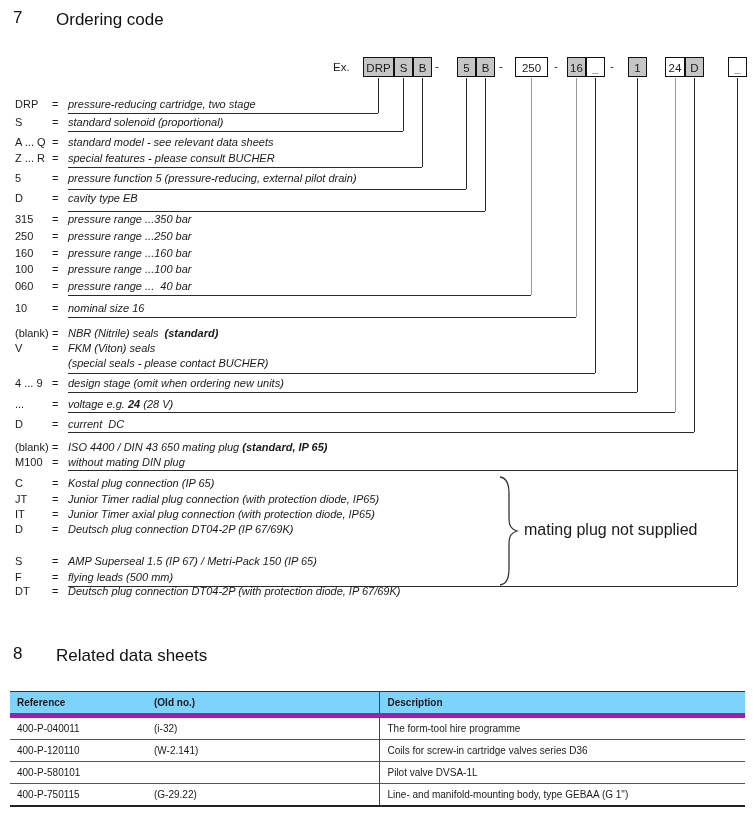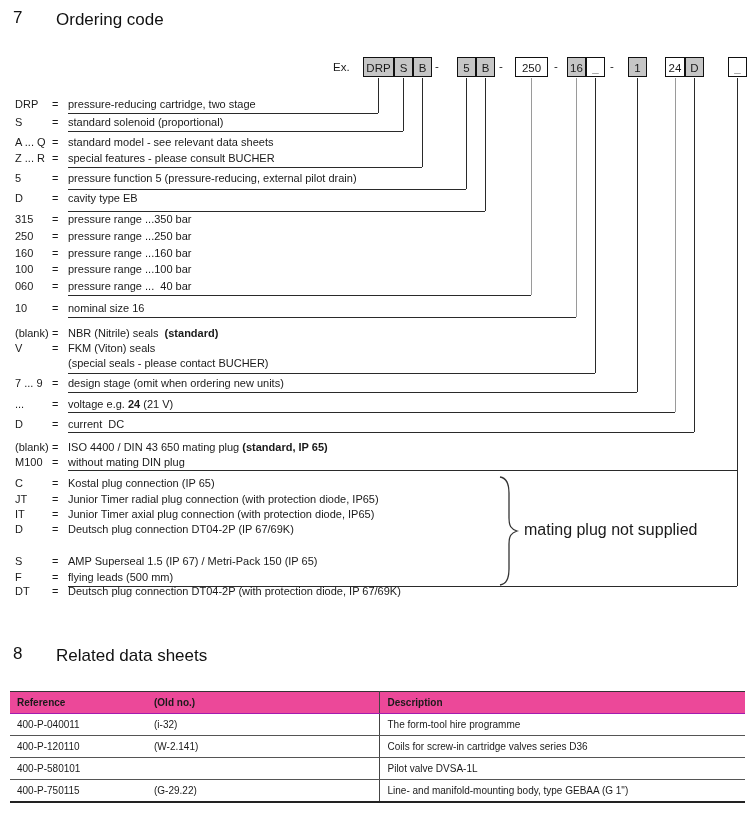--- a/index.html
+++ b/index.html
@@ -24,31 +24,31 @@
   
   .v{position:absolute;width:0;border-left:1px solid #2a2a2a;}
   .v.gy{border-left-color:#9a9a9a;}
   .u{position:absolute;height:0;border-top:1px solid #2a2a2a;}
 
   
   .def-row{position:absolute;left:15px;height:16px;font-size:11px;line-height:16px;width:720px;}
   .def-row span{white-space:pre;}
   .def-row .code{position:absolute;left:0;top:0;}
   .def-row .eq{position:absolute;left:37px;top:0;}
-  .def-row .desc{position:absolute;left:53px;top:0;}
+  .def-row .desc{position:absolute;left:53px;top:0;font-style:italic;}
   .def-row b{font-weight:700;}
 
   .brace-note{position:absolute;font-size:16px;line-height:14px;}
 
   
   .rel-table{position:absolute;left:10px;top:691px;width:735px;border-collapse:collapse;table-layout:fixed;
     font-size:10px;color:#1a1a1a;border-top:1px solid #333;border-bottom:2px solid #222;}
   .rel-table th,.rel-table td{height:21px;padding:0 0 0 7px;text-align:left;vertical-align:middle;
     overflow:hidden;white-space:nowrap;}
-  .rel-table th{background:#ec4899;font-weight:700;border-bottom:1px solid #a21caf;}
+  .rel-table th{background:#7dd3fc;font-weight:700;border-bottom:5px solid #a21caf;}
   .rel-table td{border-bottom:1px solid #555;}
   .rel-table th.c3,.rel-table td.c3{border-left:1px solid #444;padding-left:8px;}
   .rel-table tr:last-child td{border-bottom:none;}
 </style>
 </head>
 <body>
 
 <div class="page">
 
   <div class="sec-title" style="top:8px;">
@@ -175,28 +175,28 @@
       <span class="code">V</span>
       <span class="eq">=</span>
       <span class="desc"><span>FKM (Viton) seals</span><b></b><span></span></span>
     </div>
   <div class="def-row" style="top:355px;">
       <span class="code"></span>
       <span class="eq"></span>
       <span class="desc"><span>(special seals - please contact BUCHER)</span><b></b><span></span></span>
     </div>
   <div class="def-row" style="top:375px;">
-      <span class="code">7 ... 9</span>
+      <span class="code">4 ... 9</span>
       <span class="eq">=</span>
       <span class="desc"><span>design stage (omit when ordering new units)</span><b></b><span></span></span>
     </div>
   <div class="def-row" style="top:396px;">
       <span class="code">...</span>
       <span class="eq">=</span>
-      <span class="desc"><span>voltage e.g. </span><b>24</b><span> (21 V)</span></span>
+      <span class="desc"><span>voltage e.g. </span><b>24</b><span> (28 V)</span></span>
     </div>
   <div class="def-row" style="top:416px;">
       <span class="code">D</span>
       <span class="eq">=</span>
       <span class="desc"><span>current  DC</span><b></b><span></span></span>
     </div>
   <div class="def-row" style="top:439px;">
       <span class="code">(blank)</span>
       <span class="eq">=</span>
       <span class="desc"><span>ISO 4400 / DIN 43 650 mating plug </span><b>(standard, IP 65)</b><span></span></span>

